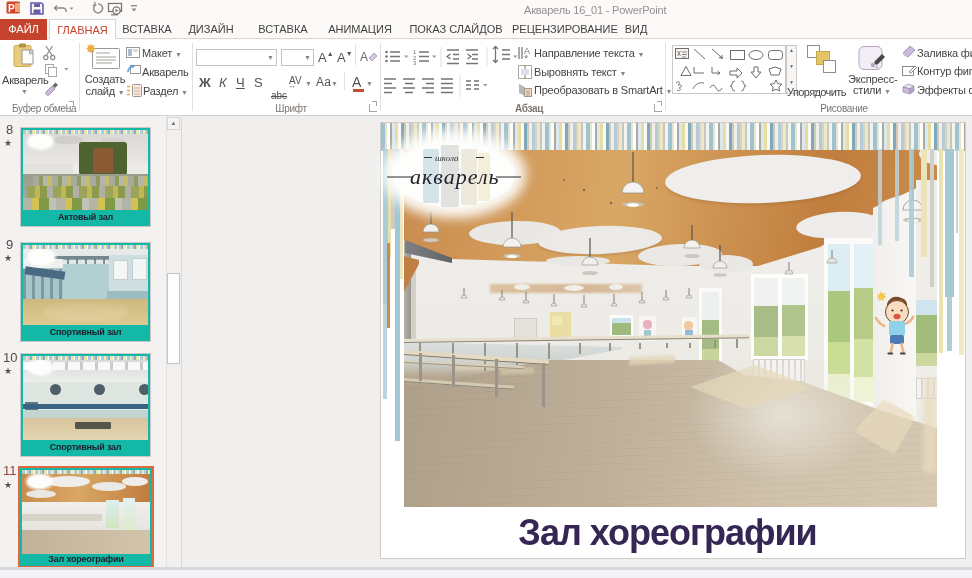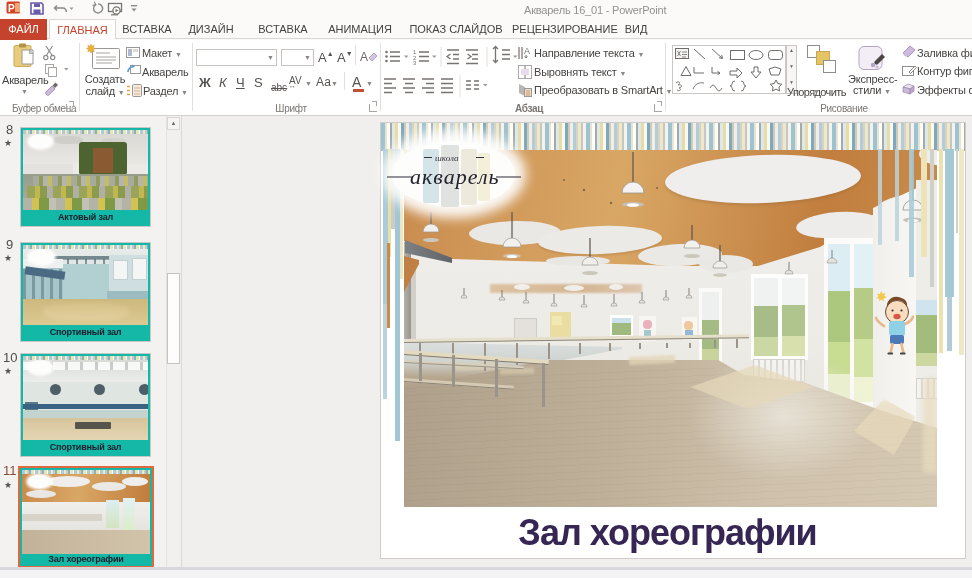--- a/index.html
+++ b/index.html
@@ -153,21 +153,21 @@
 <div class="abs" style="left:337px;top:50px;font-size:13px;color:#565350;">А<span style="font-size:7px;vertical-align:6px;">▼</span></div>
 <div class="abs" style="left:355px;top:45px;width:1px;height:20px;background:#e2e0de;"></div>
 <svg class="abs" width="18" height="16" style="left:360px;top:49px" viewBox="0 0 18 16">
   <text x="0" y="12" font-size="12" fill="#6d6a67" font-family="Liberation Sans">А</text>
   <path d="M9 9 l5-5 3 3 -5 5z" fill="#d5c4e4" stroke="#9a86ae" stroke-width="0.7"></path>
 </svg>
 <div class="abs" style="left:199px;top:75px;font-size:13px;font-weight:bold;color:#565350;">Ж</div>
 <div class="abs" style="left:219px;top:75px;font-size:13px;font-style:italic;color:#565350;">К</div>
 <div class="abs" style="left:236px;top:75px;font-size:13px;color:#565350;text-decoration:underline;">Ч</div>
 <div class="abs" style="left:254px;top:75px;font-size:13px;color:#565350;">S</div>
-<div class="abs" style="left:271px;top:82px;font-size:10px;color:#565350;text-decoration:line-through;">abc</div>
+<div class="abs" style="left:271px;top:90px;font-size:10px;color:#565350;text-decoration:line-through;">abc</div>
 <div class="abs" style="left:289px;top:75px;font-size:10px;color:#565350;">AV<br><span style="font-size:7px;position:relative;top:-7px;">↔</span></div>
 <div class="abs dd" style="left:305px;top:80px;">▼</div>
 <div class="abs" style="left:316px;top:75px;font-size:12px;color:#565350;">Аа</div>
 <div class="abs dd" style="left:331px;top:80px;">▼</div>
 <div class="abs" style="left:344px;top:72px;width:1px;height:18px;background:#e2e0de;"></div>
 <div class="abs" style="left:352px;top:74px;font-size:14px;color:#565350;">А</div>
 <div class="abs" style="left:353px;top:89px;width:11px;height:3px;background:#c24e38;"></div>
 <div class="abs dd" style="left:366px;top:80px;">▼</div>
 <div class="abs glabel" style="left:247px;top:103px;width:64px;">Шрифт</div>
 <div class="abs launch" style="left:369px;top:104px;"></div>

